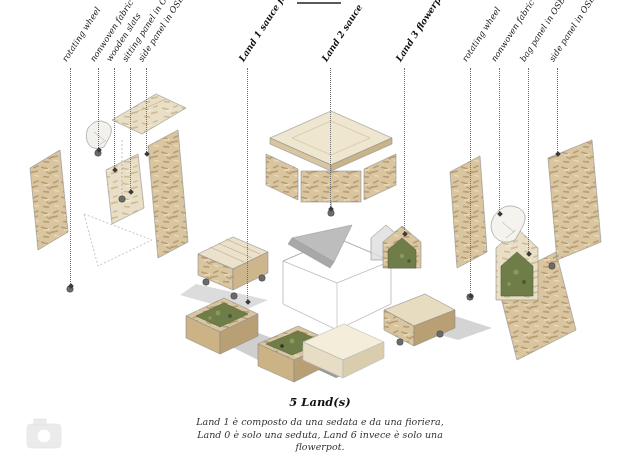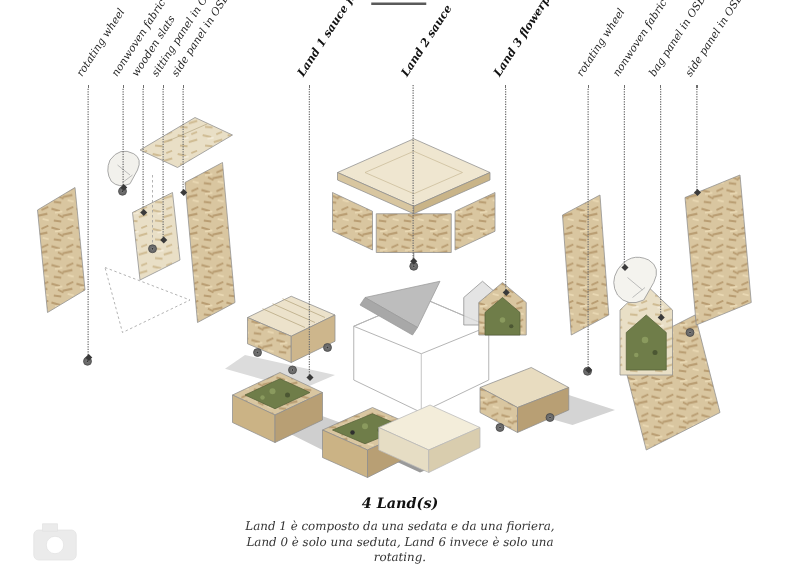--- a/index.html
+++ b/index.html
@@ -219,21 +219,21 @@
   <div class="rot-label bold" style="left:246px">Land 1 sauce flowerpot</div>
   <div class="rot-label bold" style="left:329px">Land 2 sauce</div>
   <div class="rot-label bold" style="left:403px">Land 3 flowerpot</div>
 
   <div class="rot-label" style="left:469px">rotating wheel</div>
   <div class="rot-label" style="left:498px">nonwoven fabric bag</div>
   <div class="rot-label" style="left:527px">bag panel in OSB</div>
   <div class="rot-label" style="left:556px">side panel in OSB</div>
 
   <div class="caption-block">
-    <div class="caption-title">4 Land(s)</div>
+    <div class="caption-title">5 Land(s)</div>
     <div class="caption-desc">
       <div>Land 1 è composto da una sedata e da una fioriera,</div>
       <div>Land 0 è solo una seduta, Land 6 invece è solo una</div>
-      <div>rotating.</div>
+      <div>flowerpot.</div>
     </div>
   </div>
 
 </div>
 
 </body></html>

